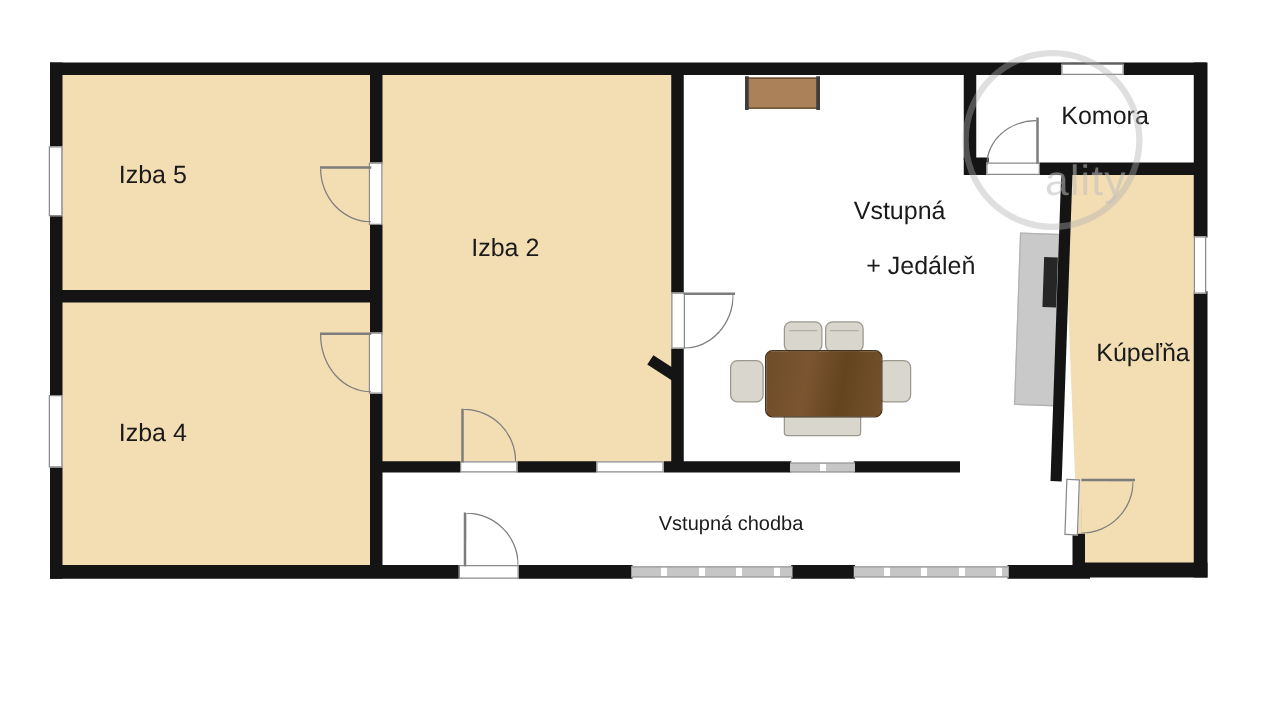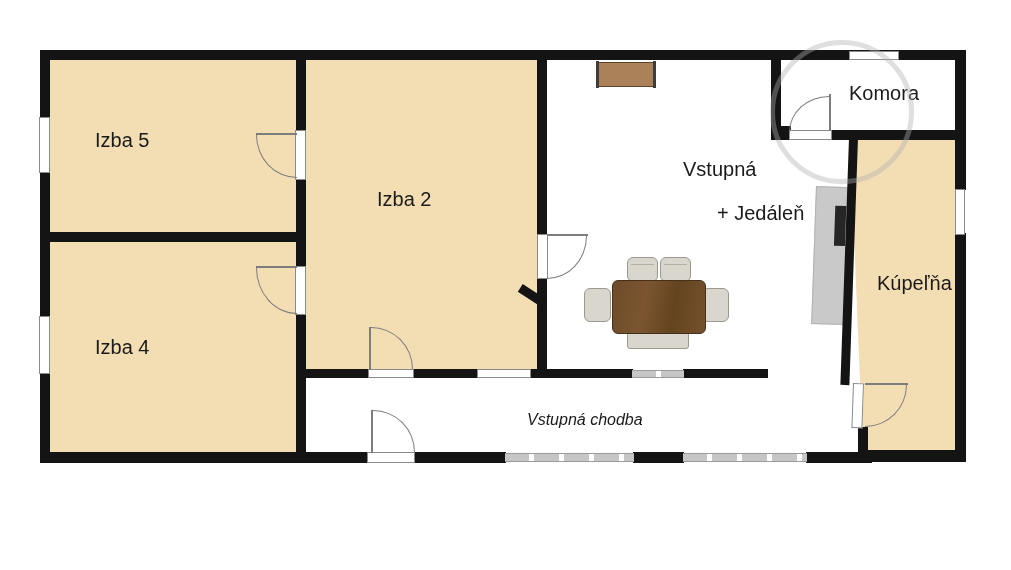--- a/index.html
+++ b/index.html
@@ -128,20 +128,21 @@
   <div class="arc tr" style="left:373px;top:410px;width:42px;height:42px;"></div>
   <div class="leaf" style="left:829px;top:94px;width:2px;height:37px;"></div>
   <div class="arc tl" style="left:789px;top:96px;width:40px;height:36px;"></div>
   <div class="leaf" style="left:865px;top:383px;width:43px;height:2px;"></div>
   <div class="arc br" style="left:865px;top:385px;width:42px;height:42px;"></div>
 
   <div class="lbl big" style="left:95px;top:129px;">Izba 5</div>
   <div class="lbl big" style="left:377px;top:188px;">Izba 2</div>
   <div class="lbl big" style="left:95px;top:336px;">Izba 4</div>
   <div class="lbl big" style="left:683px;top:158px;">Vstupná</div>
-  <div class="lbl big" style="left:717px;top:202px;">+ Jedáleň</div>
+  <div class="lbl big" style="left:693px;top:202px;">+ Jedáleň</div>
   <div class="lbl mid" style="left:849px;top:82px;">Komora</div>
   <div class="lbl big" style="left:877px;top:272px;">Kúpeľňa</div>
-  <div class="lbl small" style="left:527px;top:411px;font-style:italic;">Vstupná chodba</div>
+  <div class="lbl small" style="left:527px;top:411px;">Vstupná chodba</div>
 
   <div class="wm-circle" style="left:770px;top:40px;width:134px;height:134px;"></div>
+  <div class="wm-text" style="left:836px;top:126px;">ality</div>
 
 </div>
 
 </body></html>

